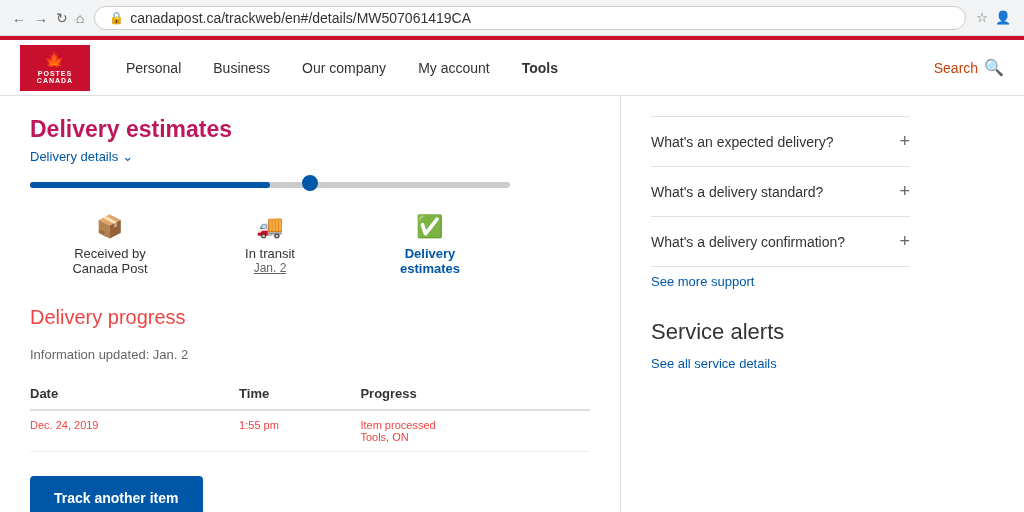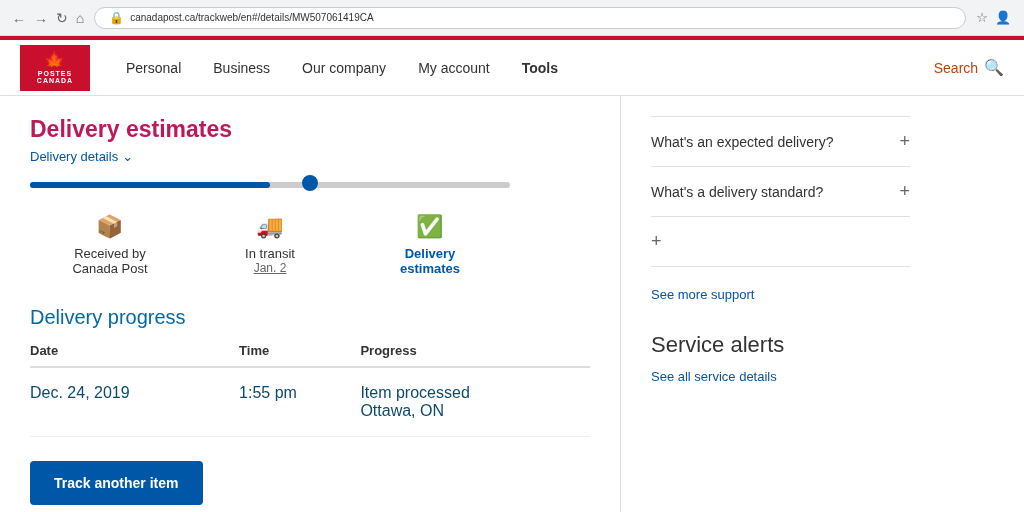--- a/index.html
+++ b/index.html
@@ -23,21 +23,21 @@
       border: 1px solid #ccc;
       border-radius: 20px;
       padding: 3px 14px;
       font-size: 13px;
       color: #333;
       display: flex;
       align-items: center;
       gap: 6px;
     }
     .lock-icon { color: #666; font-size: 12px; }
-    .address-text { flex: 1; font-size: 10px; color: #333; }
+    .address-text { flex: 1; font-size: 14px; color: #333; }
     .browser-right-icons { display: flex; gap: 8px; align-items: center; }
     .browser-right-icons span { font-size: 13px; color: #666; }
 
     
     .red-bar { height: 4px; background: #c8102e; width: 100%; }
 
     
     .nav {
       display: flex;
       align-items: center;
@@ -168,22 +168,22 @@
     .step-icon { font-size: 22px; margin-bottom: 6px; color: #666; }
     .step-icon.blue { color: #0057a8; }
     .step-label { font-size: 13px; text-align: center; color: #333; }
     .step-label.blue { color: #0057a8; font-weight: bold; }
     .step-date { font-size: 12px; color: #666; text-align: center; text-decoration: underline; }
 
     
     .progress-section-title {
       font-size: 20px;
       font-weight: normal;
-      color: #0369a1;
-      margin-bottom: 6px;
+      color: #ef4444;
+      margin-bottom: 18px;
     }
     .updated-text {
       font-size: 13px;
       color: #666;
       margin-bottom: 16px;
     }
 
     
     .delivery-table {
       width: 100%;
@@ -191,23 +191,23 @@
     }
     .delivery-table th {
       font-weight: bold;
       font-size: 13px;
       color: #333;
       text-align: left;
       padding: 8px 0;
       border-bottom: 2px solid #ddd;
     }
     .delivery-table td {
-      padding: 16px 0;
-      font-size: 16px;
-      color: #0c4a6e;
+      padding: 8px 0;
+      font-size: 11px;
+      color: #ef4444;
       vertical-align: top;
     }
     .delivery-table tr.data-row td {
       border-bottom: 1px solid #eee;
     }
 
     
     .track-btn {
       background: #0057a8;
       color: #fff;
@@ -232,21 +232,21 @@
     }
     .faq-item:first-child { border-top: 1px solid #e0e0e0; }
     .faq-question { font-size: 14px; color: #333; flex: 1; padding-right: 10px; }
     .faq-plus { font-size: 18px; color: #666; }
     .see-more-link {
       color: #0057a8;
       font-size: 13px;
       cursor: pointer;
       text-decoration: none;
       display: block;
-      margin-top: 20px;
+      margin-top: 7px;
       margin-bottom: 30px;
     }
     .service-alerts-title {
       font-size: 22px;
       font-weight: normal;
       color: #333;
       margin-bottom: 10px;
     }
     .service-alerts-text {
       font-size: 13px;
@@ -339,37 +339,38 @@
 
       <div class="step">
         <span class="step-icon blue">✅</span>
         <span class="step-label blue">Delivery<br>estimates</span>
         <span class="step-date"></span>
       </div>
     </div>
 
     
     <div class="progress-section-title">Delivery progress</div>
+    <div class="updated-text">Information updated: Jan. 2</div>
 
     
     <table class="delivery-table">
       <thead>
         <tr>
           <th>Date</th>
           <th>Time</th>
           <th>Progress</th>
         </tr>
       </thead>
       <tbody>
         <tr class="data-row">
           <td>Dec. 24, 2019</td>
           <td>1:55 pm</td>
           <td>
             <span>Item processed</span><br>
-            <span>Ottawa, ON</span>
+            <span>Tools, ON</span>
           </td>
         </tr>
       </tbody>
     </table>
 
     
     <button class="track-btn">Track another item</button>
 
   </div>
 
@@ -378,20 +379,21 @@
     
     <div class="faq-item">
       <span class="faq-question">What's an expected delivery?</span>
       <span class="faq-plus">+</span>
     </div>
     <div class="faq-item">
       <span class="faq-question">What's a delivery standard?</span>
       <span class="faq-plus">+</span>
     </div>
     <div class="faq-item">
+      <span class="faq-question">What's a delivery confirmation?</span>
       <span class="faq-plus">+</span>
     </div>
 
     <a class="see-more-link">See more support</a>
 
     
     <div class="service-alerts-title">Service alerts</div>
     <a class="see-alerts-link">See all service details</a>
 
   </div>

